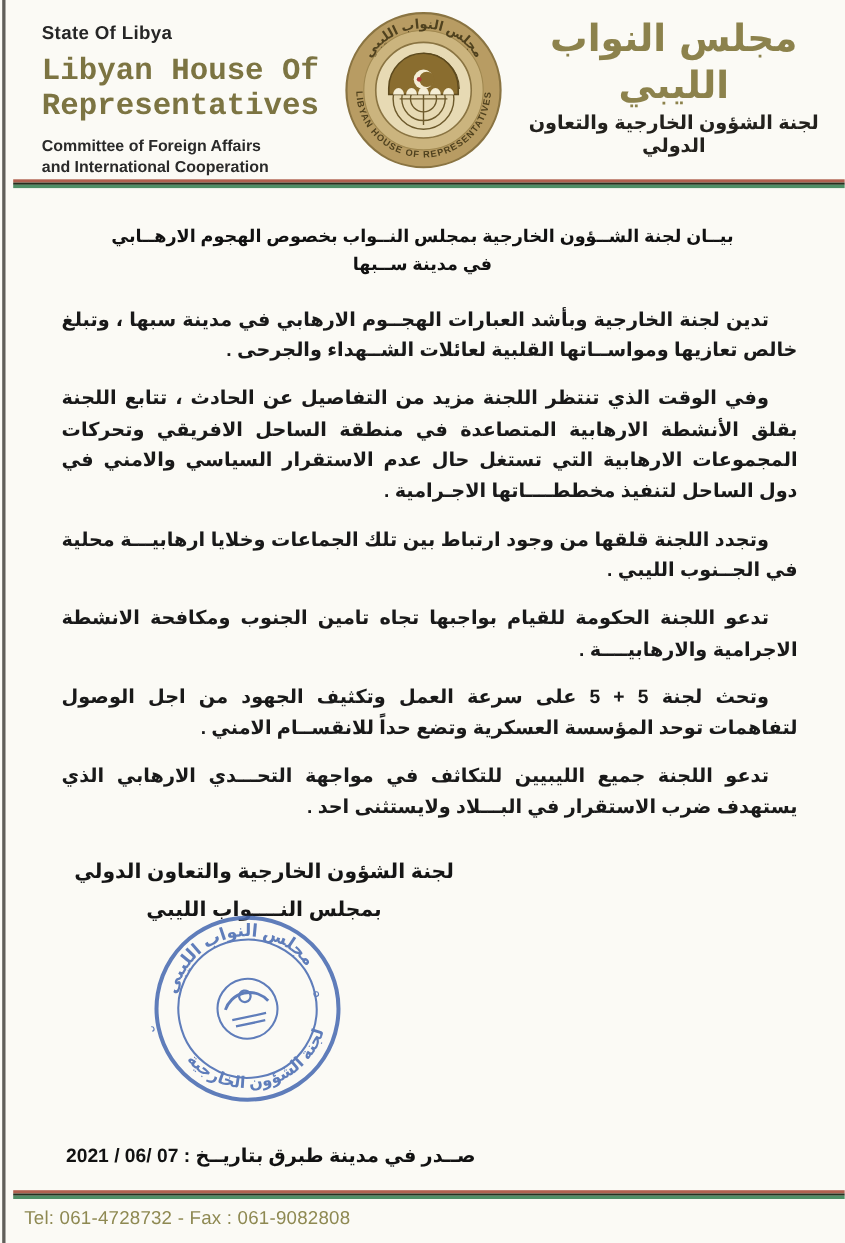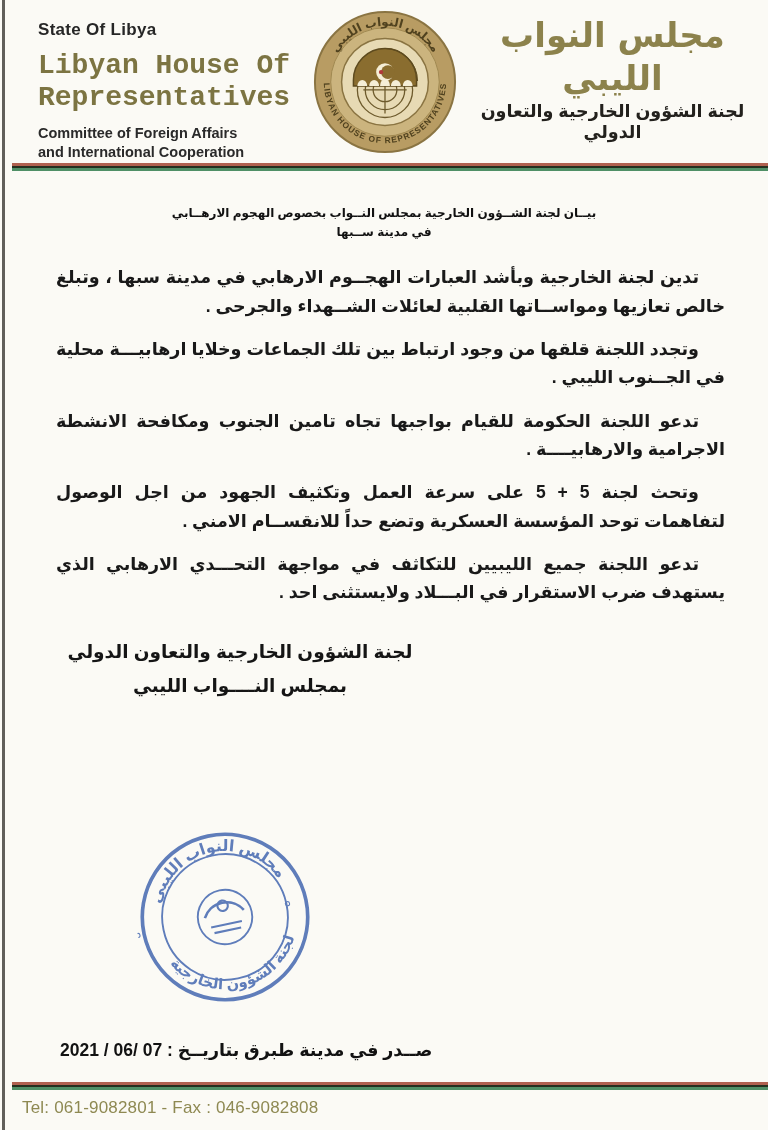--- a/index.html
+++ b/index.html
@@ -29,21 +29,21 @@
   
   .tribar{margin-left:12px;width:756px;}
   .tribar .r{height:3px;background:#b0604f;}
   .tribar .k{height:2px;background:#25301f;}
   .tribar .g{height:3px;background:#4f8f66;}
   .tribar.footer-bar{position:absolute;left:0;top:1082px;}
 
   
   .doc{direction:rtl;}
   .doc-title{margin:33px 50px 0 50px;text-align:center;font-weight:bold;
-             font-size:12px;line-height:1.55;color:#111;}
+             font-size:16px;line-height:1.55;color:#111;}
   .paragraphs{margin:22px 43px 0 56px;}
   .paragraphs p{
     font-size:17.5px;font-weight:bold;line-height:1.62;color:#191919;
     text-align:justify;text-indent:26px;margin:0 0 15px 0;
   }
   .signature{margin:28px 0 0 0;width:400px;margin-right:328px; 
              text-align:center;font-weight:bold;font-size:18.5px;line-height:1.85;color:#151515;}
 
   
   .stamp{position:absolute;left:136px;top:828px;width:178px;height:178px;
@@ -134,20 +134,21 @@
 
 <div class="doc">
 
   <div class="doc-title">
     <span>بيــان لجنة الشــؤون الخارجية بمجلس النــواب بخصوص الهجوم الارهــابي</span><br>
     <span>في مدينة ســبها</span>
   </div>
 
   <div class="paragraphs">
     <p>تدين لجنة الخارجية وبأشد العبارات الهجــوم الارهابي  في مدينة سبها ، وتبلغ خالص تعازيها ومواســاتها القلبية لعائلات الشــهداء والجرحى .</p>
+    <p>وفي الوقت الذي تنتظر اللجنة مزيد من التفاصيل عن  الحادث ، تتابع اللجنة بقلق الأنشطة الارهابية المتصاعدة في منطقة الساحل الافريقي وتحركات المجموعات الارهابية التي تستغل حال عدم الاستقرار السياسي والامني في دول الساحل لتنفيذ مخططــــاتها الاجـرامية .</p>
     <p>وتجدد اللجنة قلقها من وجود ارتباط بين تلك الجماعات وخلايا ارهابيـــة محلية في الجــنوب الليبي .</p>
     <p>تدعو اللجنة الحكومة للقيام بواجبها تجاه تامين الجنوب ومكافحة الانشطة الاجرامية والارهابيــــة .</p>
     <p>وتحث لجنة 5 + 5 على سرعة العمل وتكثيف الجهود من اجل الوصول لتفاهمات توحد المؤسسة العسكرية وتضع حداً للانقســام الامني .</p>
     <p>تدعو اللجنة جميع الليبيين للتكاثف في مواجهة التحـــدي الارهابي الذي يستهدف ضرب الاستقرار في البـــلاد  ولايستثنى احد .</p>
   </div>
 
   <div class="signature">
     <span>لجنة الشؤون الخارجية والتعاون الدولي</span><br>
     <span>بمجلس النــــواب الليبي</span>
   </div>
@@ -183,14 +184,14 @@
   <span class="date" dir="ltr">2021 / 06/ 07</span>
 </div>
 
 <div class="tribar footer-bar">
   <div class="r"></div>
     <div class="k"></div>
     <div class="g"></div>
 </div>
 
 <div class="footer-row">
-  <div class="footer-tel">Tel: 061-9082801 - Fax : 046-9082808</div>
+  <div class="footer-tel">Tel: 061-4728732 - Fax : 061-9082808</div>
 </div>
 
 </body></html>

